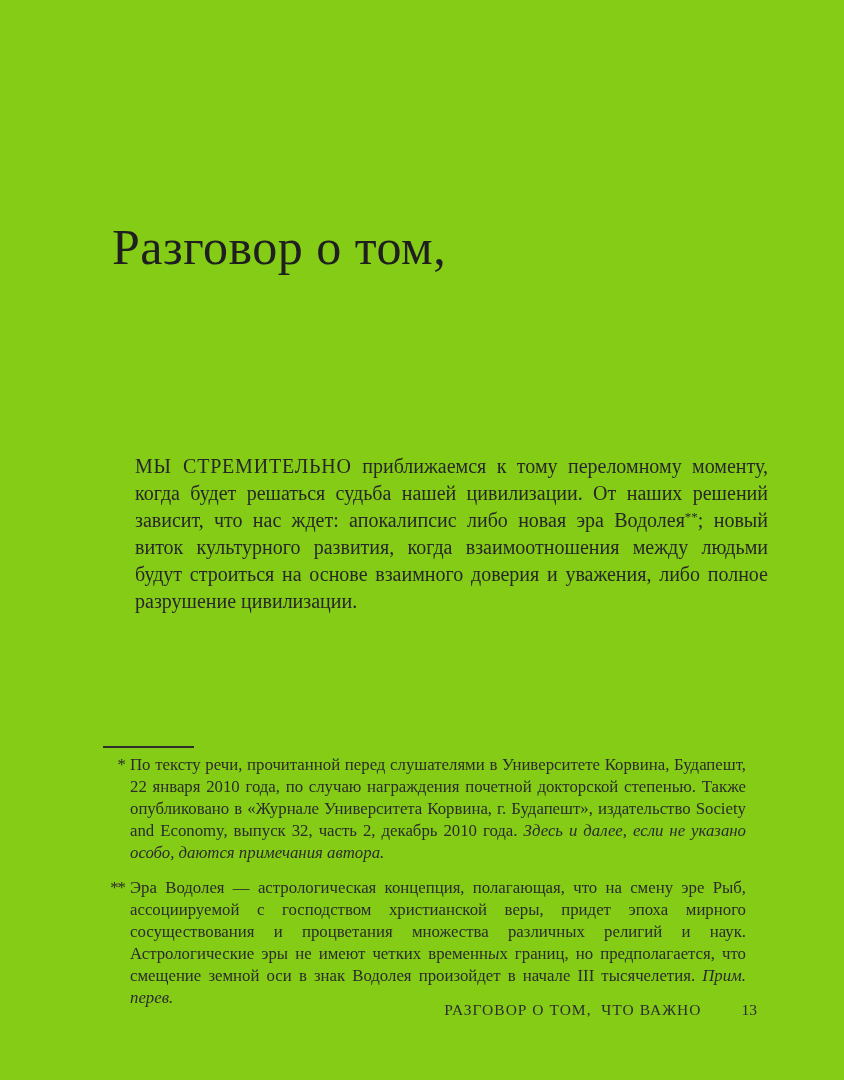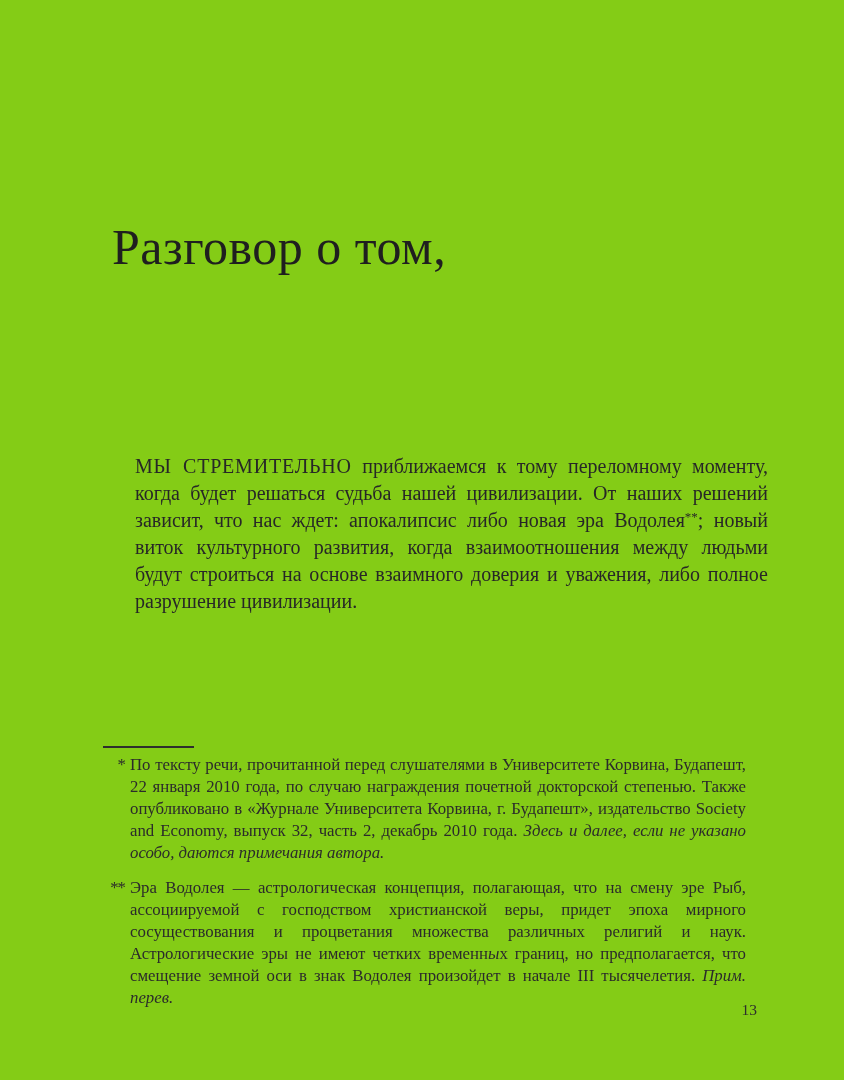--- a/index.html
+++ b/index.html
@@ -130,16 +130,17 @@
     </div>
 
     <div class="footnote">
       <span class="fn-marker">**</span>
       <span class="fn-text"><span>Эра Водолея — астрологическая концепция, полагающая, что на смену эре Рыб, ассоциируемой с господством христианской веры, придет эпоха мирного сосуществования и процветания множества различных религий и наук. Астрологические эры не имеют четких временн</span><span class="fn-stress">ы</span><span>х границ, но предполагается, что смещение земной оси в знак Водолея произойдет в начале III тысячелетия. </span><span class="fn-italic">Прим. перев.</span></span>
     </div>
 
   </div>
 
   <div class="page-footer">
+    <span class="running-title">РАЗГОВОР О ТОМ,  ЧТО ВАЖНО</span>
     <span class="page-number">13</span>
   </div>
 
 </div>
 
 </body></html>

